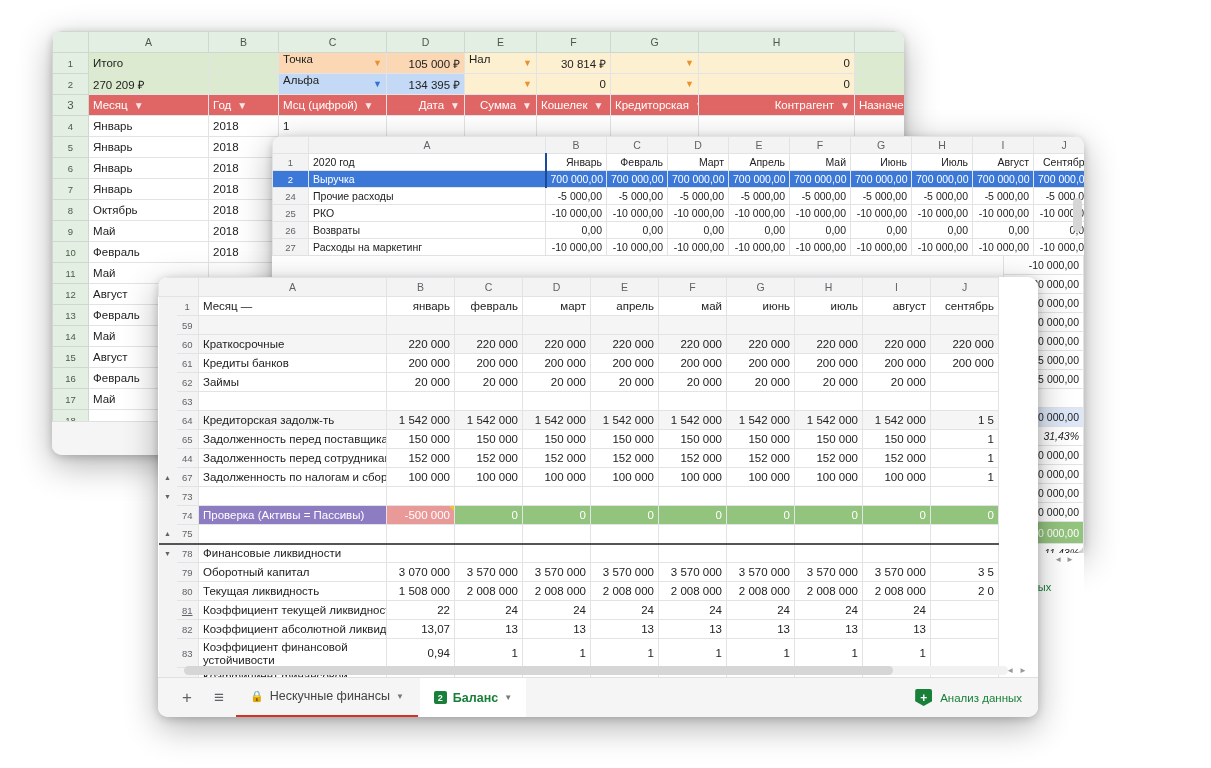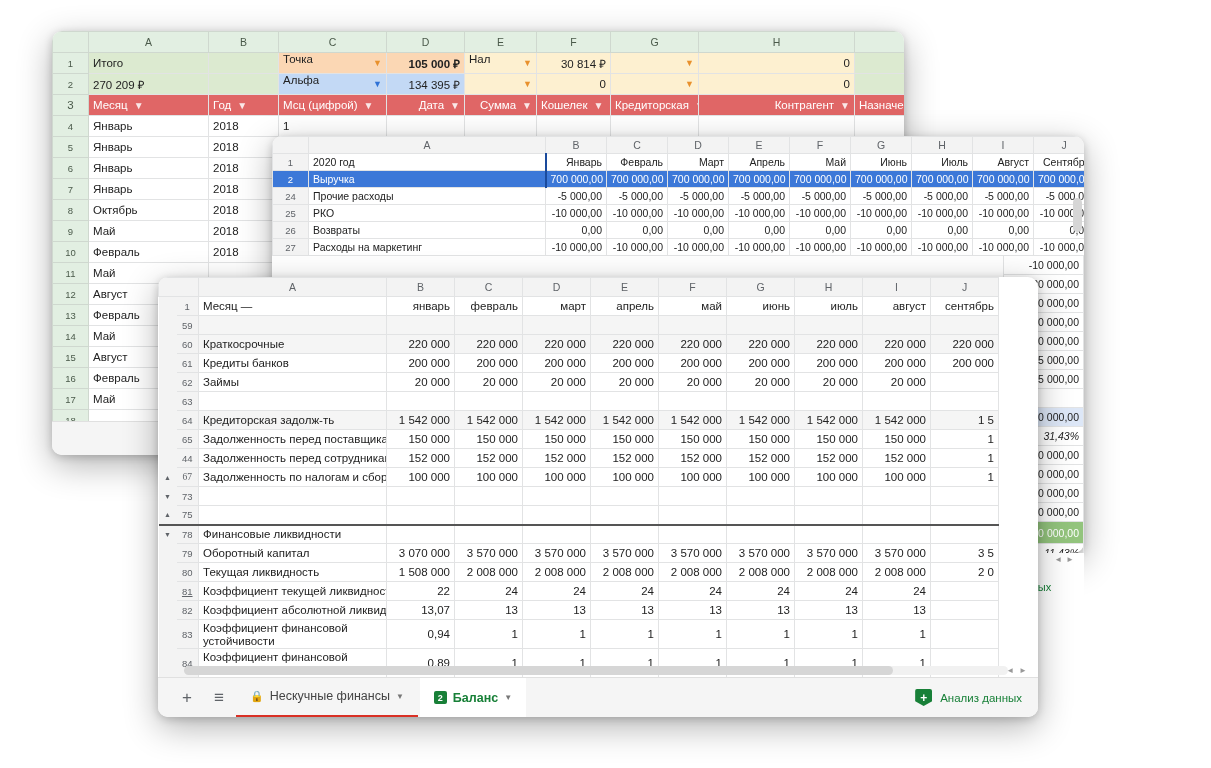--- a/index.html
+++ b/index.html
@@ -36,21 +36,21 @@
   .num { text-align: right; }
 
   
   #win1 { left: 52px; top: 31px; width: 852px; height: 424px; }
   #win1 .colhdr td { background: #e2efe2; border-color: #cfd8cf; color: #4a5a4a; }
   #win1 .rowhdr { background: #e2efe2; border-color: #cfd8cf; color: #4a5a4a; }
   #win1 table.grid { width: 852px; }
   #win1 td { height: 21px; }
   .r-total1 td { background: #dcead0; }
   .r-total1 td.c-c { background: #fbd7b4; }
-  .r-total1 td.c-d { background: #fbd7b4; text-align: right; font-weight: bold; }
+  .r-total1 td.c-d { background: #fbd7b4; text-align: right; }
   .r-total1 td.c-e, .r-total1 td.c-f, .r-total1 td.c-g, .r-total1 td.c-h { background: #fdf0d0; }
   .r-total2 td { background: #dcead0; }
   .r-total2 td.c-c { background: #c3d9f5; }
   .r-total2 td.c-d { background: #c3d9f5; text-align: right; }
   .r-total2 td.c-e, .r-total2 td.c-f, .r-total2 td.c-g, .r-total2 td.c-h { background: #fdf0d0; }
   .r-filters td {
     background: #e06666; color: #fff; font-weight: bold; font-size: 11.5px;
     border-color: #cf5a5a; height: 25px;
   }
   .fil { display:inline-block; margin-left:6px; color:#fff; opacity:.85; font-size:10px; }
@@ -710,21 +710,21 @@
             <td class="num">152 000</td>
             <td class="num">152 000</td>
             <td class="num">152 000</td>
             <td class="num">152 000</td>
             <td class="num">152 000</td>
             <td class="num">152 000</td>
             <td class="num">1</td>
           </tr>
           <tr>
             <td style="border: none; background: rgb(243, 243, 243); text-align: center; font-size: 7px; color: rgb(95, 99, 104);">▲</td>
-            <td class="rowhdr" style="border-left: none; font-family: Liberation Serif, serif;">67</td>
+            <td class="rowhdr" style="border-left: none;">67</td>
             <td class="lab">Задолженность по налогам и сборам</td>
             <td class="num">100 000</td>
             <td class="num">100 000</td>
             <td class="num">100 000</td>
             <td class="num">100 000</td>
             <td class="num">100 000</td>
             <td class="num">100 000</td>
             <td class="num">100 000</td>
             <td class="num">100 000</td>
             <td class="num">1</td>
@@ -735,20 +735,34 @@
             <td class="lab"></td>
             <td class="num"></td>
             <td class="num"></td>
             <td class="num"></td>
             <td class="num"></td>
             <td class="num"></td>
             <td class="num"></td>
             <td class="num"></td>
             <td class="num"></td>
             <td class="num"></td>
+          </tr>
+          <tr>
+            <td style="border: none; background: rgb(243, 243, 243); text-align: center; font-size: 7px; color: rgb(95, 99, 104);"></td>
+            <td class="rowhdr" style="border-left: none;">74</td>
+            <td class="w3-check-lab">Проверка (Активы = Пассивы)</td>
+            <td class="w3-check-neg">-500 000</td>
+            <td class="w3-check-ok">0</td>
+            <td class="w3-check-ok">0</td>
+            <td class="w3-check-ok">0</td>
+            <td class="w3-check-ok">0</td>
+            <td class="w3-check-ok">0</td>
+            <td class="w3-check-ok">0</td>
+            <td class="w3-check-ok">0</td>
+            <td class="w3-check-ok">0</td>
           </tr>
           <tr>
             <td style="border: none; background: rgb(243, 243, 243); text-align: center; font-size: 7px; color: rgb(95, 99, 104);">▲</td>
             <td class="rowhdr" style="border-left: none;">75</td>
             <td class="lab"></td>
             <td class="num"></td>
             <td class="num"></td>
             <td class="num"></td>
             <td class="num"></td>
             <td class="num"></td>

